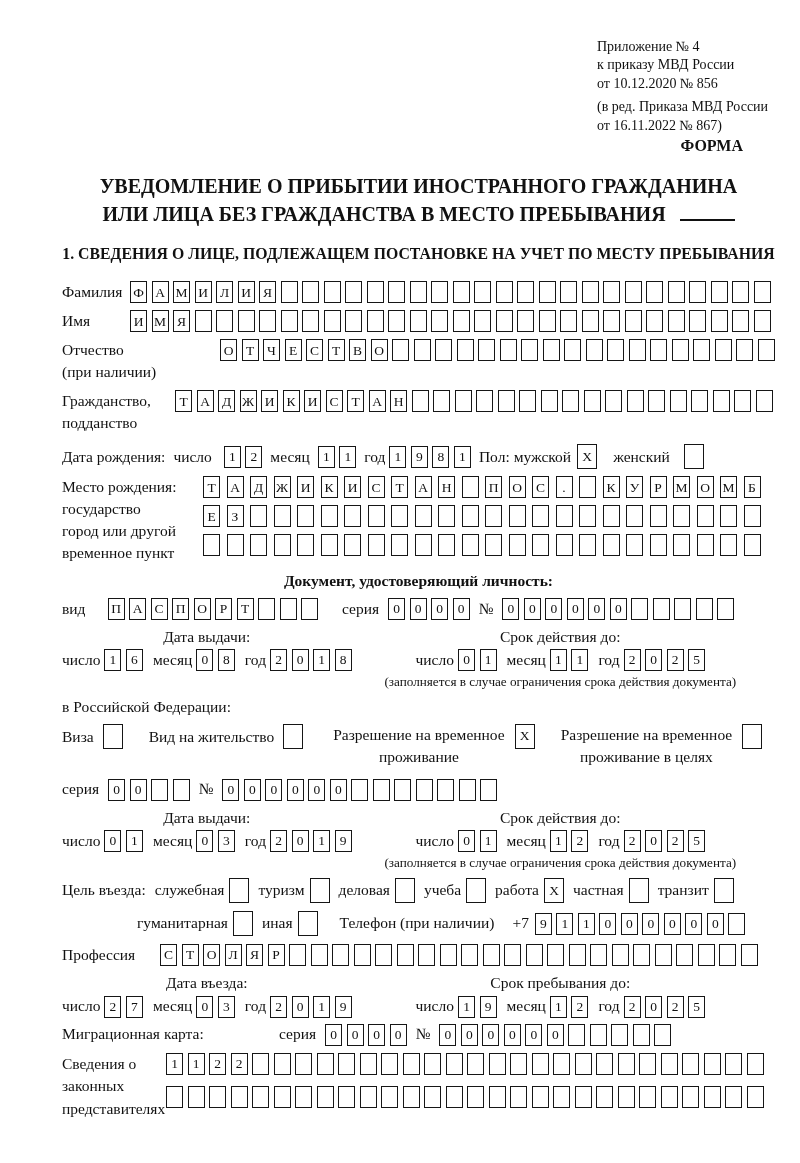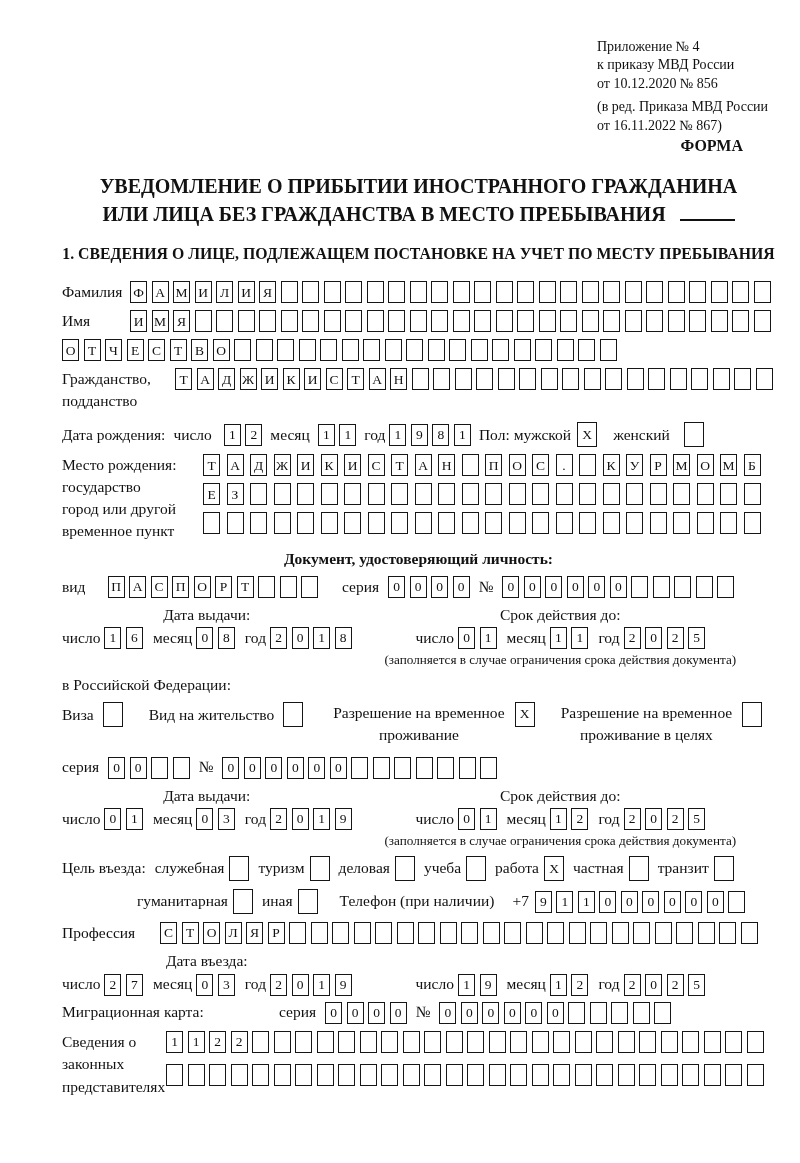--- a/index.html
+++ b/index.html
@@ -172,20 +172,24 @@
         <span class="cb"></span>
         <span class="cb"></span>
         <span class="cb"></span>
         <span class="cb"></span>
         <span class="cb"></span>
         <span class="cb"></span>
       </div>
   </div>
 
   <div class="frow top">
+    <div class="flabel w158">
+      <div>Отчество</div>
+      <div>(при наличии)</div>
+    </div>
     <div class="boxes">
         <span class="cb">О</span>
         <span class="cb">Т</span>
         <span class="cb">Ч</span>
         <span class="cb">Е</span>
         <span class="cb">С</span>
         <span class="cb">Т</span>
         <span class="cb">В</span>
         <span class="cb">О</span>
         <span class="cb"></span>
@@ -687,20 +691,21 @@
         <span class="dl dg">год</span>
         <span class="boxes">
             <span class="cb">2</span>
             <span class="cb">0</span>
             <span class="cb">1</span>
             <span class="cb">9</span>
           </span>
       </div>
     </div>
     <div class="date-group rightg">
+      <div class="date-heading">Срок пребывания до:</div>
       <div class="date-line">
         <span class="dl">число</span>
         <span class="boxes">
             <span class="cb">1</span>
             <span class="cb">9</span>
           </span>
         <span class="dl dg">месяц</span>
         <span class="boxes">
             <span class="cb">1</span>
             <span class="cb">2</span>

